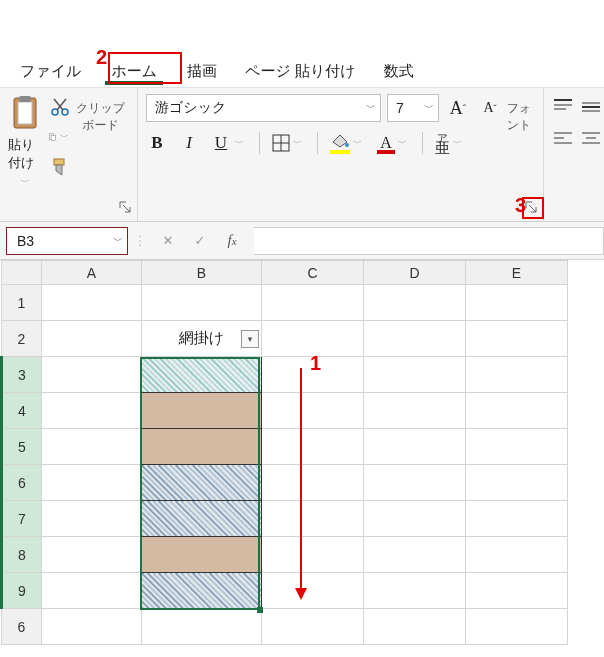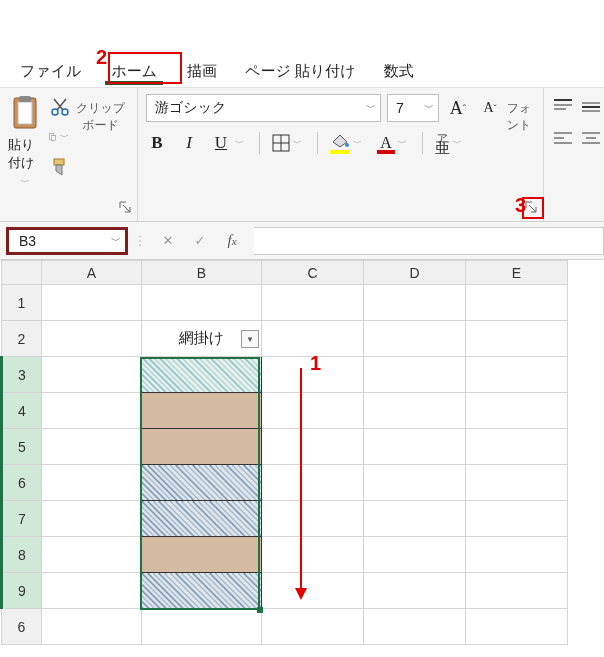--- a/index.html
+++ b/index.html
@@ -49,21 +49,21 @@
   
   .align-body { display:flex; flex-direction:column; gap:14px; padding-top:4px;}
   .align-row { display:flex; gap:6px;}
   .align-btn { width:22px; height:18px; cursor:pointer;}
 
   .annot { position:absolute; color:#e00000; font-weight:bold; font-size:20px; font-family:Arial,sans-serif; pointer-events:none;}
   .annot-box { position:absolute; border:2px solid #e00000; pointer-events:none;}
 
   
   .fbar { display:flex; align-items:center; height:38px; background:#f5f5f5; border-bottom:1px solid #d0d0d0;}
-  .namebox { width:122px; display:flex; align-items:center; background:#fff; border:3px solid #7f1d1d; margin:4px 6px; height:28px;justify-content:flex-end;}
+  .namebox { width:122px; display:flex; align-items:center; background:#fff; border:1px solid #7f1d1d; margin:4px 6px; height:28px;justify-content:flex-end;}
   .namebox span:first-child { flex:1; padding:0 10px; font-size:14px;}
   .fx-btns { display:flex; align-items:center; gap:0; margin:0 6px;}
   .fx-btn { width:32px; height:28px; display:flex; align-items:center; justify-content:center; color:#999; cursor:pointer;}
   .fx-btn.fx { color:#555; font-style:italic; font-family:"Times New Roman",serif; font-size:15px;}
   .formula-input { flex:1; height:28px; background:#fff; border:1px solid #ccc; border-left:none; margin:4px 0;}
   .grip { width:12px; display:flex; align-items:center; justify-content:center; color:#bbb;}
 
   
   .grid-wrap { position:relative; flex:1; overflow:hidden; background:#fff;}
   table.sheet { border-collapse:collapse; table-layout:fixed;}

